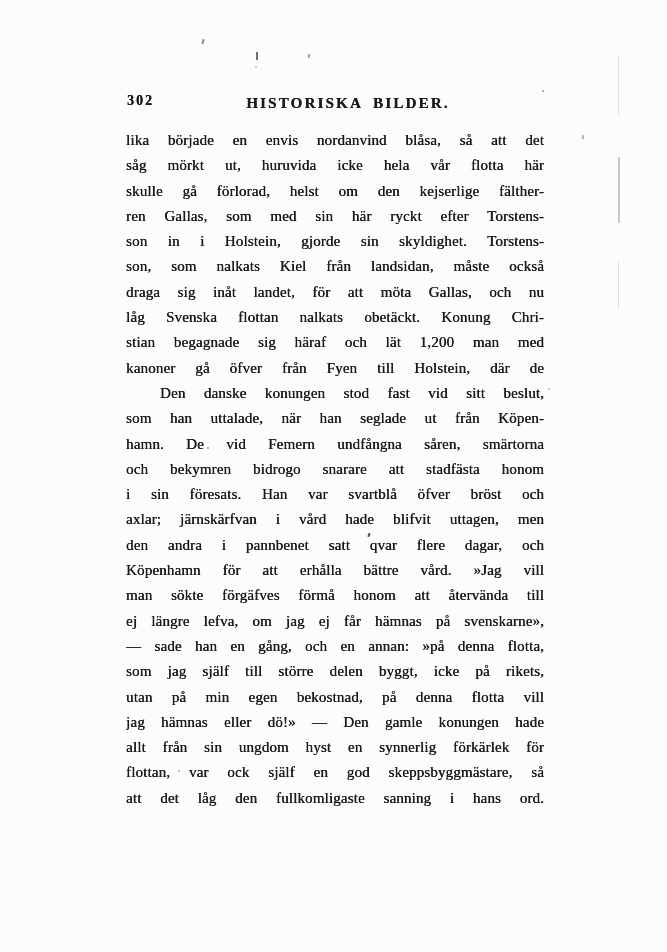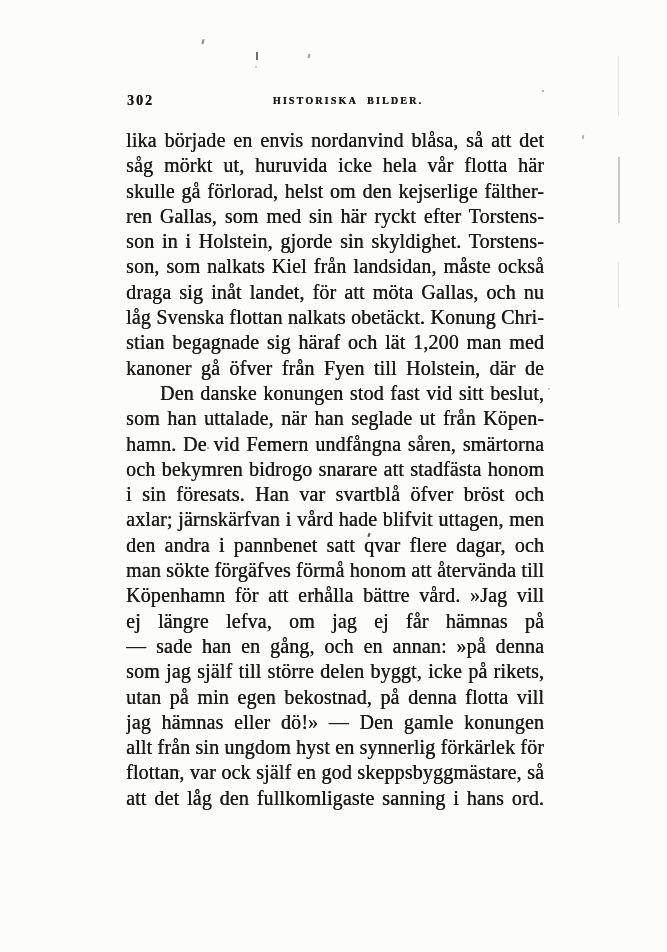--- a/index.html
+++ b/index.html
@@ -13,30 +13,30 @@
   }
   .page-num {
     position: absolute; left: 127px; top: 93px;
     font-size: 14px; font-weight: 700; letter-spacing: 2px;
     text-shadow: 0.3px 0 0 currentColor;
   }
   .running-title {
     position: absolute; left: 126px; top: 95px; width: 418px;
     box-sizing: border-box; padding-left: 26px;
     text-align: center;
-    font-size: 10px; font-weight: 700;
+    font-size: 15px; font-weight: 700;
     letter-spacing: 2.2px; word-spacing: 5px;
     text-shadow: 0.2px 0 0 currentColor;
   }
   .text-block {
     position: absolute; left: 126px; top: 128px; width: 418px;
   }
   .line {
     height: 25.3px; overflow: hidden;
-    font-size: 20px; line-height: 25.3px;
+    font-size: 15px; line-height: 25.3px;
     letter-spacing: 0.15px;
     text-align: justify; text-align-last: justify;
     text-shadow: 0.35px 0 0 currentColor;
     white-space: normal;
   }
   .line.par-last { text-align-last: left; }
   .line.indent { padding-left: 34px; box-sizing: border-box; }
   
   .artifact { position: absolute; pointer-events: none; }
   .a-tick1 { left:202px; top:39px; width:1.5px; height:5px; background:#8d8d8d; transform:rotate(16deg); }
@@ -72,22 +72,22 @@
     <div class="line">låg Svenska flottan nalkats obetäckt. Konung Chri-</div>
     <div class="line">stian begagnade sig häraf och lät 1,200 man med</div>
     <div class="line">kanoner gå öfver från Fyen till Holstein, där de</div>
     <div class="line indent">Den danske konungen stod fast vid sitt beslut,</div>
     <div class="line">som han uttalade, när han seglade ut från Köpen-</div>
     <div class="line">hamn. De vid Femern undfångna såren, smärtorna</div>
     <div class="line">och bekymren bidrogo snarare att stadfästa honom</div>
     <div class="line">i sin föresats. Han var svartblå öfver bröst och</div>
     <div class="line">axlar; järnskärfvan i vård hade blifvit uttagen, men</div>
     <div class="line">den andra i pannbenet satt qvar flere dagar, och</div>
+    <div class="line">Köpenhamn för att erhålla bättre vård. »Jag vill</div>
     <div class="line">man sökte förgäfves förmå honom att återvända till</div>
-    <div class="line">Köpenhamn för att erhålla bättre vård. »Jag vill</div>
     <div class="line">ej längre lefva, om jag ej får hämnas på svenskarne»,</div>
     <div class="line">— sade han en gång, och en annan: »på denna flotta,</div>
     <div class="line">som jag själf till större delen byggt, icke på rikets,</div>
     <div class="line">utan på min egen bekostnad, på denna flotta vill</div>
     <div class="line">jag hämnas eller dö!» — Den gamle konungen hade</div>
     <div class="line">allt från sin ungdom hyst en synnerlig förkärlek för</div>
     <div class="line">flottan, var ock själf en god skeppsbyggmästare, så</div>
     <div class="line">att det låg den fullkomligaste sanning i hans ord.</div>
   </div>
 

